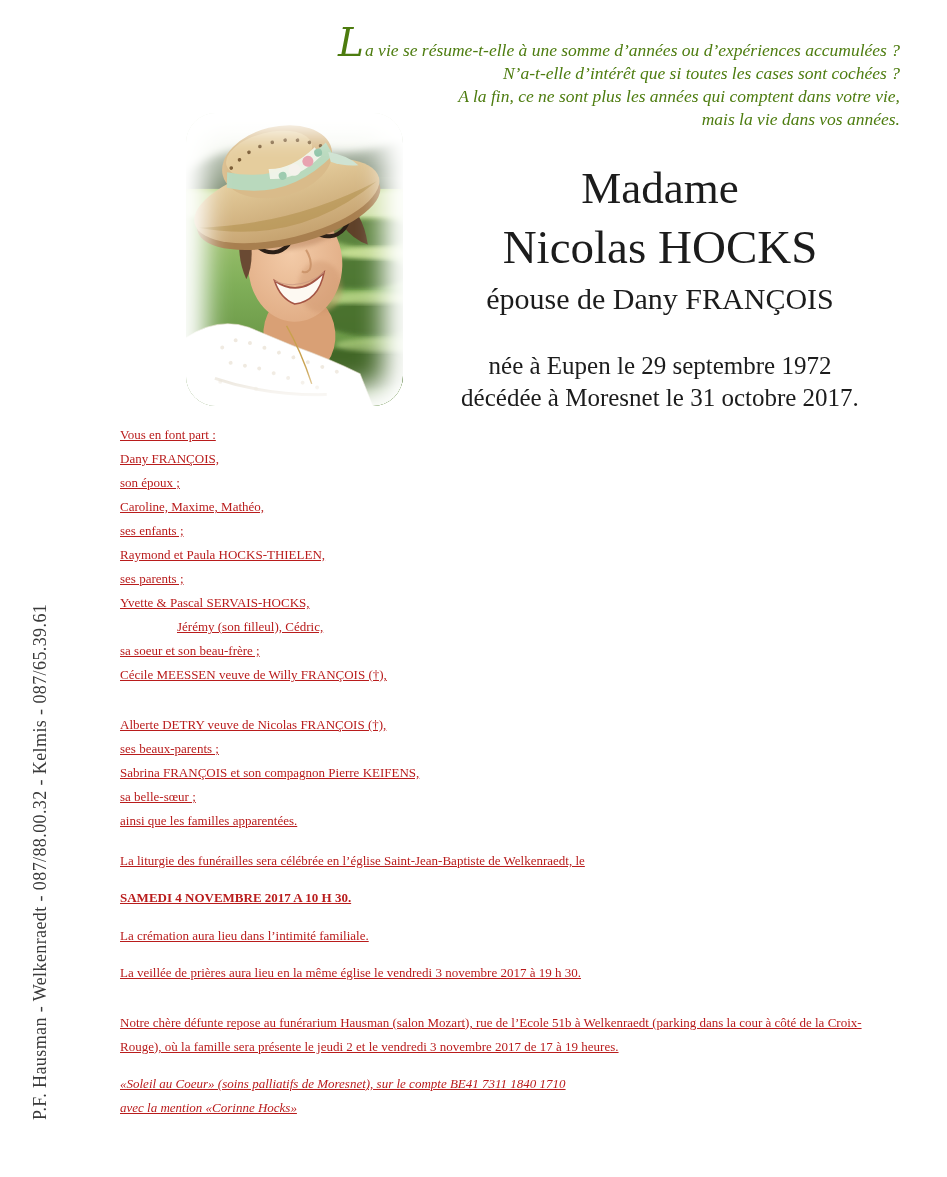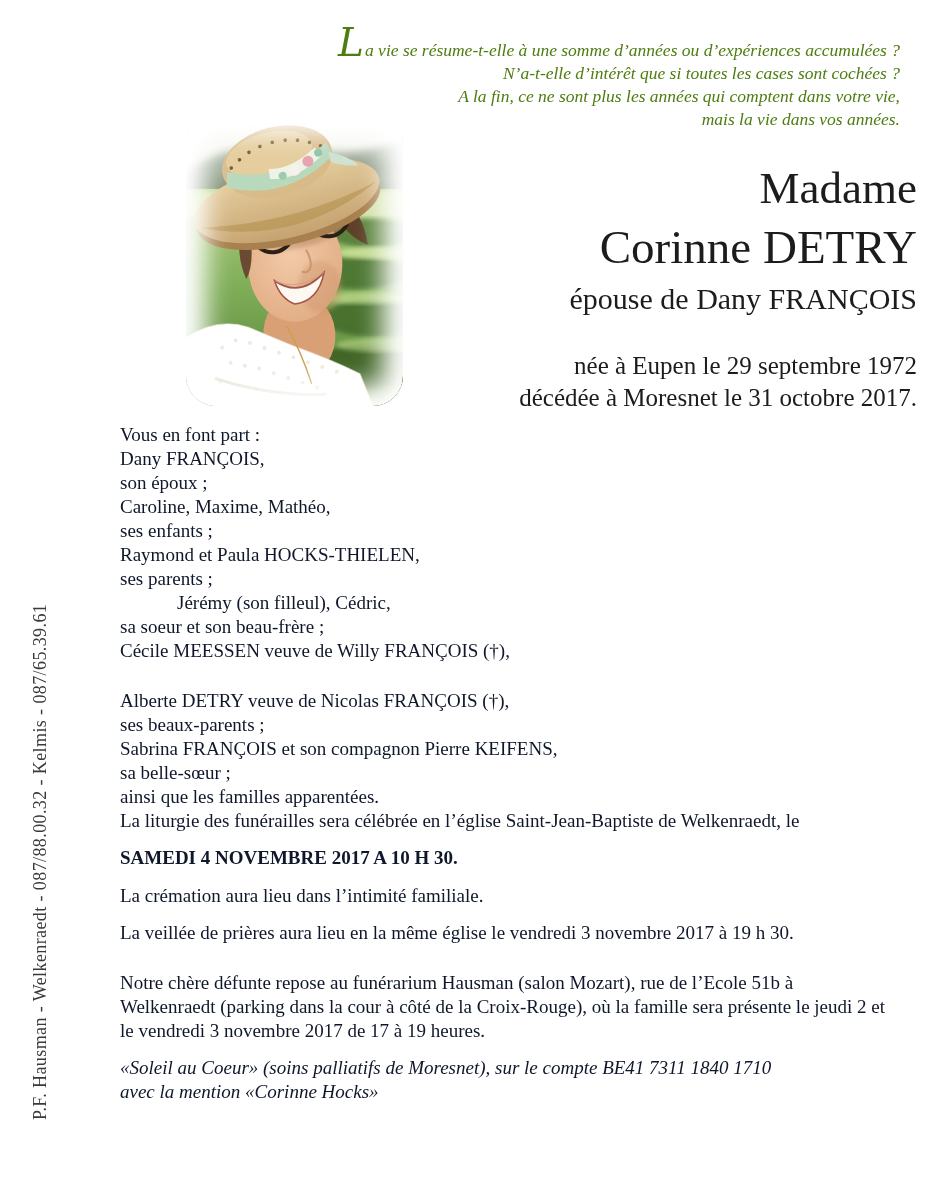--- a/index.html
+++ b/index.html
@@ -65,46 +65,47 @@
     box-shadow: inset 0 0 26px 20px #ffffff;
     pointer-events: none;
   }
 
   
   .headline {
     position: absolute;
     left: 403px;
     top: 160px;
     width: 514px;
-    text-align: right;
+    text-align: center;
     color: #1c1c1c;
   }
   .h-title  { font-size: 45px; line-height: 56px; }
   .h-name   { font-size: 47px; line-height: 62px; }
   .h-spouse { font-size: 30px; line-height: 42px; }
   .h-birth  { font-size: 25px; line-height: 34px; margin-top: 29px; }
   .h-death  { font-size: 25px; line-height: 30px; }
 
   
   .bodycol {
     position: absolute;
     left: 120px;
     top: 423px;
     width: 773px;
-    font-size: 19px;
+    font-size: 13px;
     line-height: 24px;
-    color: #0f172a;
+    color: #b91c1c;
+    text-decoration: underline;
   }
   .line { min-height: 24px; }
   .rel { text-align: left; }
   .indent { padding-left: 57px; }
   .center { text-align: left; }
   .bold { font-weight: bold; }
   .italic { font-style: italic; }
-  .mt4  { margin-top: 0; }
+  .mt4  { margin-top: 16px; }
   .mt12 { margin-top: 26px; }
   .mt13 { margin-top: 13px; }
   .mt14 { margin-top: 14px; }
 </style>
 </head>
 <body>
 
 <div class="page">
 
   <div class="footer-vertical">P.F. Hausman - Welkenraedt - 087/88.00.32 - Kelmis - 087/65.39.61</div>
@@ -244,38 +245,39 @@
             <circle cx="108" cy="62" r="4" fill="#9ecbb0"></circle>
           </g>
         </g>
       </g>
     </svg>
     <div class="feather"></div>
   </div>
 
   <div class="headline">
     <div class="h-title">Madame</div>
-    <div class="h-name">Corinne DETRY</div>
+    <div class="h-name">Nicolas HOCKS</div>
     <div class="h-spouse">épouse de Dany FRANÇOIS</div>
     <div class="h-birth">née à Eupen le 29 septembre 1972</div>
     <div class="h-death">décédée à Moresnet le 31 octobre 2017.</div>
   </div>
 
   <div class="bodycol">
     <div class="line">Vous en font part :</div>
 
     <div class="line">Dany FRANÇOIS,</div>
     <div class="line rel">son époux ;</div>
 
     <div class="line">Caroline, Maxime, Mathéo,</div>
     <div class="line rel">ses enfants ;</div>
 
     <div class="line">Raymond et Paula HOCKS-THIELEN,</div>
     <div class="line rel">ses parents ;</div>
 
+    <div class="line">Yvette &amp; Pascal SERVAIS-HOCKS,</div>
     <div class="line indent">Jérémy (son filleul), Cédric,</div>
     <div class="line rel">sa soeur et son beau-frère ;</div>
 
     <div class="line">Cécile MEESSEN veuve de Willy FRANÇOIS (†),</div>
     <div class="line mt12">Alberte DETRY veuve de Nicolas FRANÇOIS (†),</div>
     <div class="line rel">ses beaux-parents ;</div>
 
     <div class="line">Sabrina FRANÇOIS et son compagnon Pierre KEIFENS,</div>
     <div class="line rel">sa belle-sœur ;</div>
 

